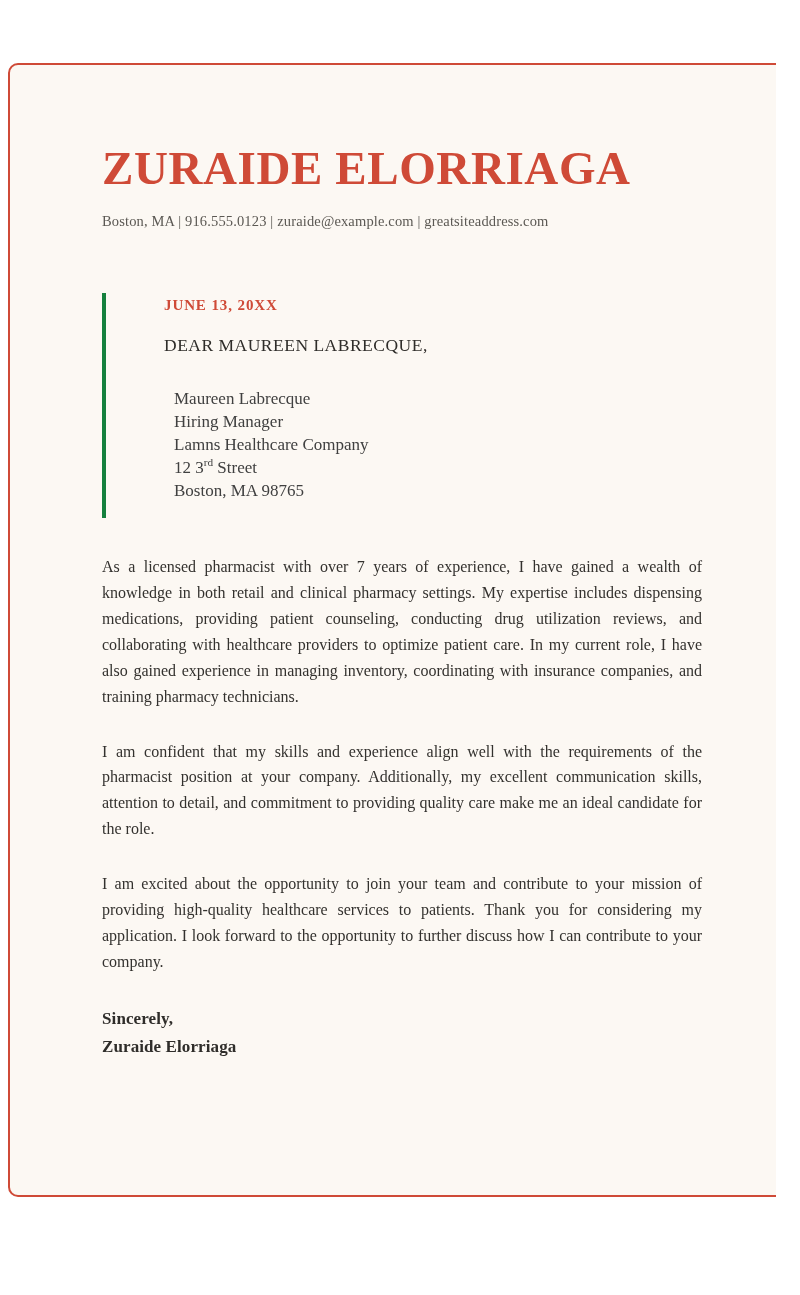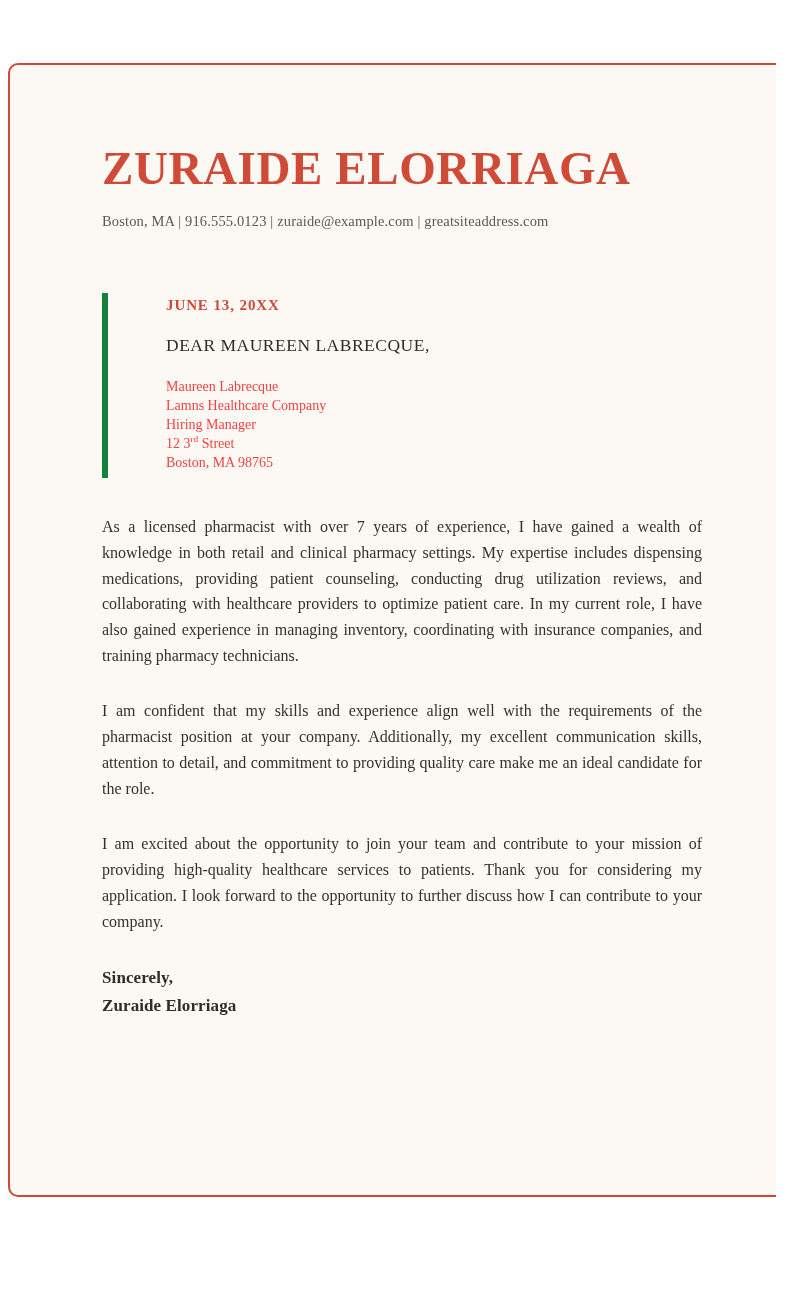--- a/index.html
+++ b/index.html
@@ -62,21 +62,21 @@
     font-size: 14.5px;
     line-height: 1.3;
     color: #5b5853;
     letter-spacing: 0.15px;
     white-space: nowrap;
   }
 
   
   .letter-meta {
     margin-top: 62px;
-    border-left: 6px solid #15803d;
+    border-left: 4px solid #15803d;
     padding-left: 58px;
     padding-top: 4px;
     padding-bottom: 6px;
   }
   .letter-date {
     margin: 0;
     font-size: 15px;
     font-weight: bold;
     letter-spacing: 0.9px;
     color: #cf4a37;
@@ -85,25 +85,25 @@
   .salutation {
     margin: 0;
     padding-top: 21px;
     font-size: 17.5px;
     font-weight: normal;
     letter-spacing: 0.5px;
     color: #2f2d2a;
     text-transform: uppercase;
   }
   .recipient {
-    margin: 0;
+    margin: 10px;
     padding-top: 21px;
-    font-size: 14px;
+    font-size: 17px;
     line-height: 1.36;
-    color: #ef4444;
+    color: #404040;
   }
   .recipient .addr-line {
     display: block;
   }
   .recipient sup {
     font-size: 0.66em;
     vertical-align: super;
     line-height: 0;
   }
 
@@ -149,22 +149,22 @@
         <p class="contact-line">Boston, MA | 916.555.0123 | zuraide@example.com | greatsiteaddress.com</p>
       </div>
 
       <div class="letter-meta">
         <p class="letter-date">JUNE 13, 20XX</p>
 
         <p class="salutation">DEAR MAUREEN LABRECQUE,</p>
 
         <div class="recipient">
           <span class="addr-line">Maureen Labrecque</span>
+          <span class="addr-line">Hiring Manager</span>
           <span class="addr-line">Lamns Healthcare Company</span>
-          <span class="addr-line">Hiring Manager</span>
           <span class="addr-line"><span>12 3</span><sup>rd</sup><span> Street</span></span>
           <span class="addr-line">Boston, MA 98765</span>
         </div>
       </div>
 
       <div class="body-copy">
         <p>As a licensed pharmacist with over 7 years of experience, I have gained a wealth of knowledge in both retail and clinical pharmacy settings. My expertise includes dispensing medications, providing patient counseling, conducting drug utilization reviews, and collaborating with healthcare providers to optimize patient care. In my current role, I have also gained experience in managing inventory, coordinating with insurance companies, and training pharmacy technicians.</p>
         <p>I am confident that my skills and experience align well with the requirements of the pharmacist position at your company. Additionally, my excellent communication skills, attention to detail, and commitment to providing quality care make me an ideal candidate for the role.</p>
         <p>I am excited about the opportunity to join your team and contribute to your mission of providing high-quality healthcare services to patients. Thank you for considering my application. I look forward to the opportunity to further discuss how I can contribute to your company.</p>
       </div>

